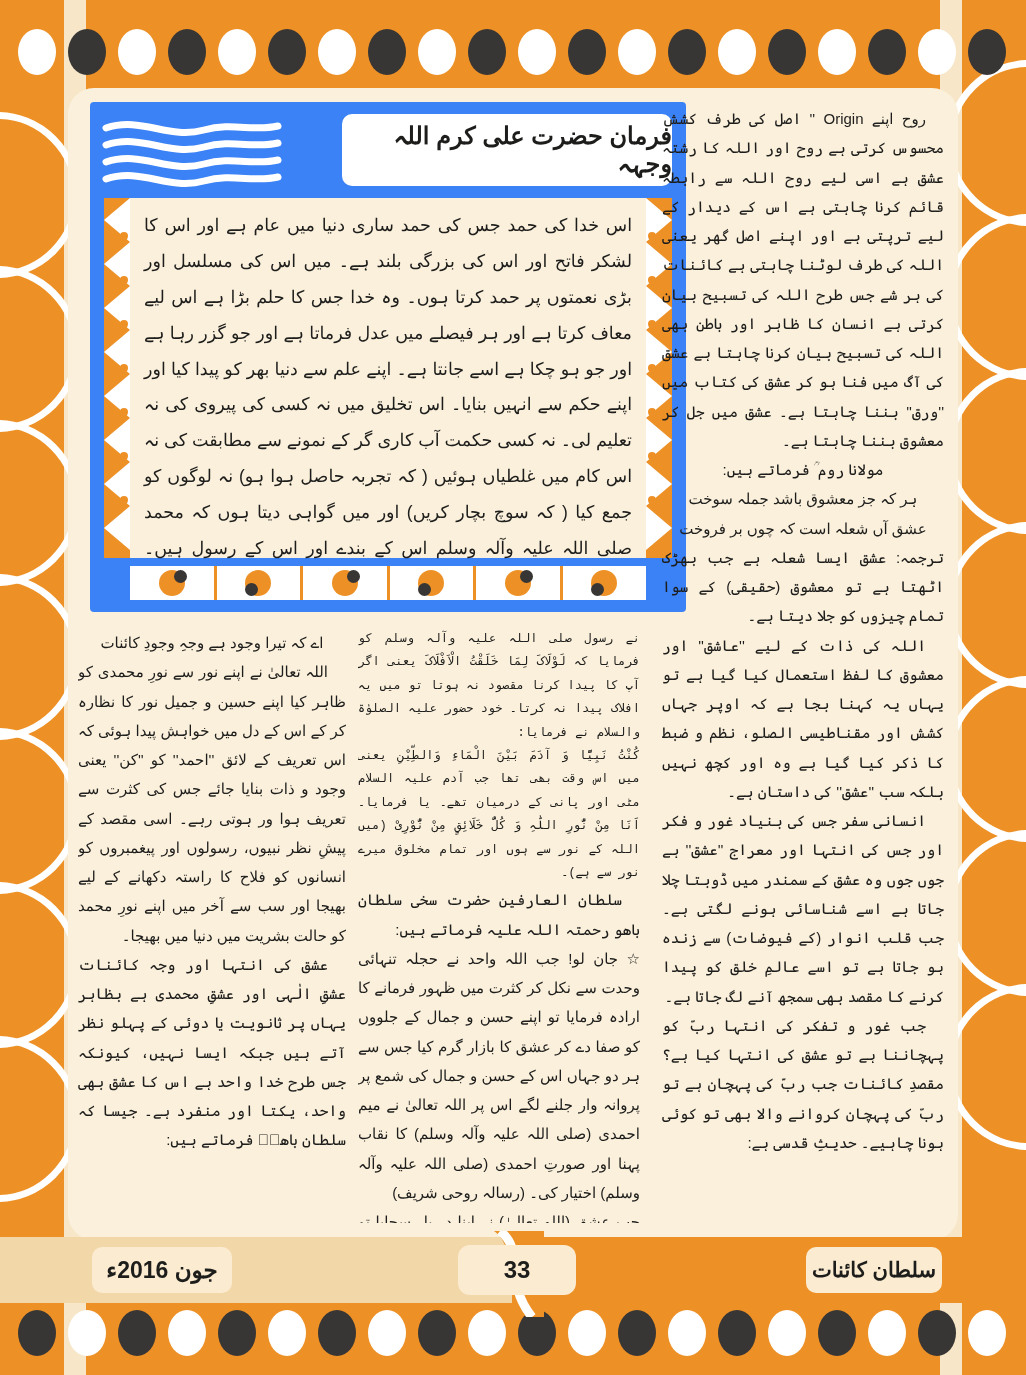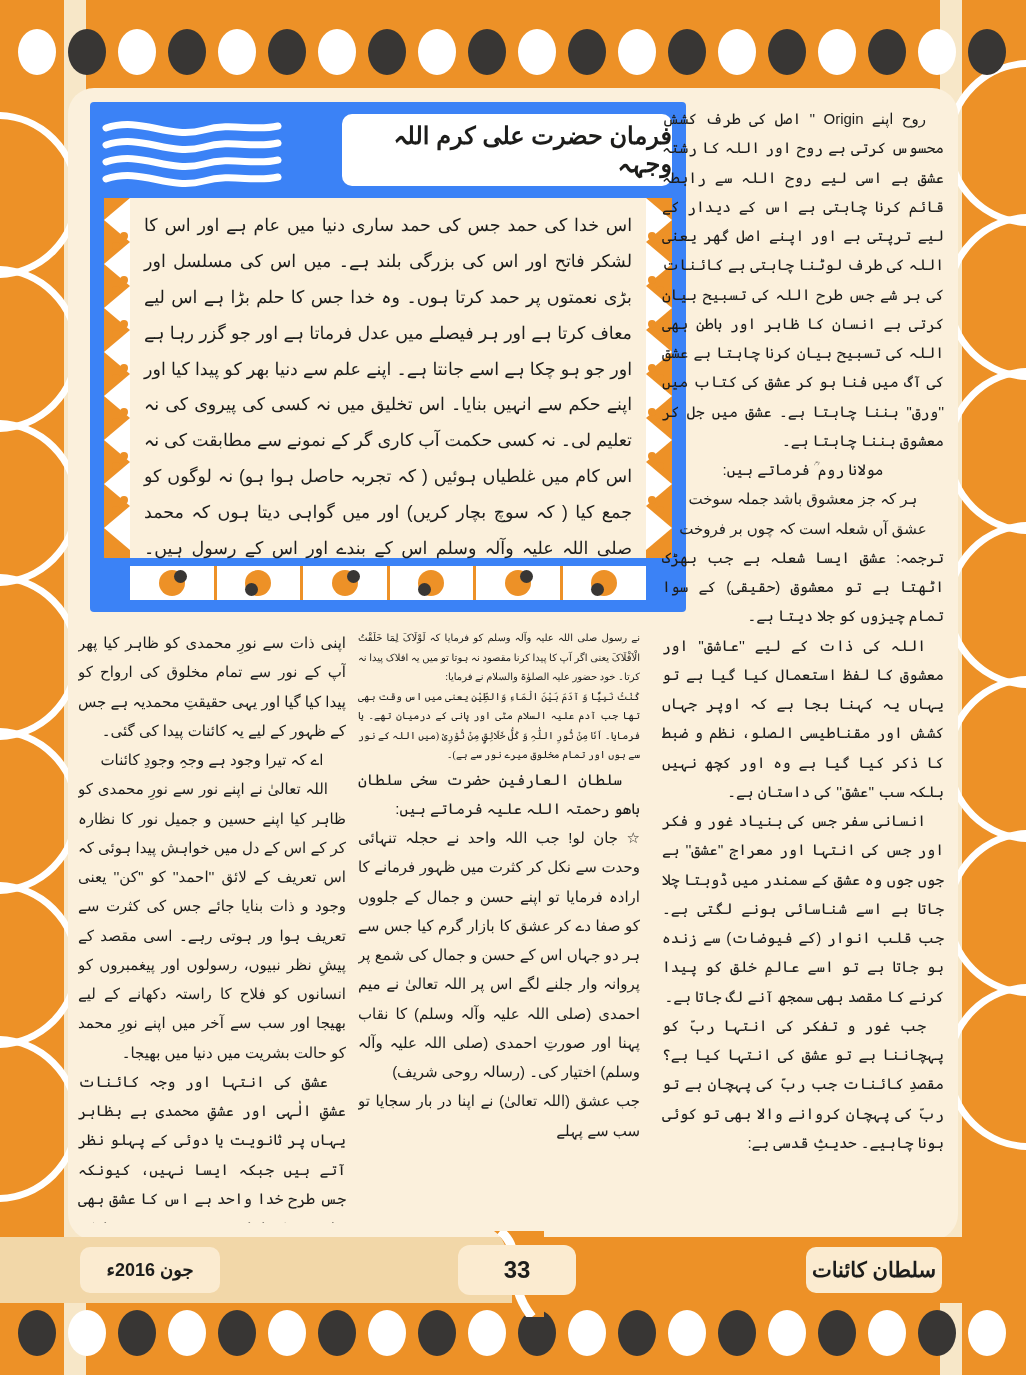--- a/index.html
+++ b/index.html
@@ -159,22 +159,22 @@
   .col p.center { text-align: center; text-indent: 0; }
   .col p.star { text-indent: 0; }
 
   
   .col-right { right: 14px; top: 16px; width: 282px; height: 1120px; }
   
   .col-mid   { right: 318px; top: 540px; width: 282px; height: 595px; }
   .col-left  { right: 612px; top: 540px; width: 268px; height: 595px; }
 
   .arabic {
-    font-family: Liberation Serif, serif;
-    font-size: 10px;
+    font-family: Liberation Mono, monospace;
+    font-size: 12px;
   }
 
   
   .footer {
     position: absolute;
     left: 0; right: 0; bottom: 72px;
     height: 66px;
     z-index: 6;
   }
   .footer-left-bg {
@@ -194,23 +194,23 @@
   }
   .pill {
     position: absolute;
     background: #FBEBD0;
     border-radius: 10px;
     display: flex; align-items: center; justify-content: center;
     direction: rtl;
     color: #1d1d1b;
   }
   .pill-date {
-    left: 80px; top: 10px;
+    left: 92px; top: 10px;
     width: 140px; height: 46px;
-    font-size: 18px; font-weight: bold;
+    font-size: 23px; font-weight: bold;
   }
   .pill-page {
     left: 458px; top: 8px;
     width: 118px; height: 50px;
     font-size: 24px; font-weight: bold;
     border-radius: 12px;
   }
   .pill-logo {
     right: 84px; top: 10px;
     width: 136px; height: 46px;
@@ -412,21 +412,20 @@
 
   <div class="col col-mid">
     <p class="noind arabic">نے رسول صلی اللہ علیہ وآلہ وسلم کو فرمایا کہ لَوْلَاکَ لِمَا خَلَقْتُ الْاَفْلَاکَ یعنی اگر آپ کا پیدا کرنا مقصود نہ ہوتا تو میں یہ افلاک پیدا نہ کرتا۔ خود حضور علیہ الصلوٰۃ والسلام نے فرمایا:</p>
     <p class="noind arabic">کُنْتُ نَبِیًّا وَ آدَمَ بَیْنَ الْمَاءِ وَالطِّیْنِ یعنی میں اس وقت بھی تھا جب آدم علیہ السلام مٹی اور پانی کے درمیان تھے۔ یا فرمایا۔ اَنَا مِنْ نُّورِ اللّٰہِ وَ کُلُّ خَلَائِقٍ مِنْ نُّوْرِیْ (میں اللہ کے نور سے ہوں اور تمام مخلوق میرے نور سے ہے)۔</p>
     <p>سلطان العارفین حضرت سخی سلطان باھو رحمتہ اللہ علیہ فرماتے ہیں:</p>
     <p class="star">☆ جان لو! جب اللہ واحد نے حجلہ تنہائی وحدت سے نکل کر کثرت میں ظہور فرمانے کا ارادہ فرمایا تو اپنے حسن و جمال کے جلووں کو صفا دے کر عشق کا بازار گرم کیا جس سے ہر دو جہاں اس کے حسن و جمال کی شمع پر پروانہ وار جلنے لگے اس پر اللہ تعالیٰ نے میم احمدی (صلی اللہ علیہ وآلہ وسلم) کا نقاب پہنا اور صورتِ احمدی (صلی اللہ علیہ وآلہ وسلم) اختیار کی۔ (رسالہ روحی شریف)</p>
     <p class="noind">جب عشق (اللہ تعالیٰ) نے اپنا در بار سجایا تو سب سے پہلے</p>
   </div>
 
   <div class="col col-left">
-    <p class="noind">اپنی ذات سے نورِ محمدی کو ظاہر کیا پھر آپ کے نور سے تمام مخلوق کی ارواح کو پیدا کیا گیا اور یہی حقیقتِ محمدیہ ہے جس کے ظہور کے لیے یہ کائنات پیدا کی گئی۔</p>
     <p class="center">اے کہ تیرا وجود ہے وجہِ وجودِ کائنات</p>
     <p>اللہ تعالیٰ نے اپنے نور سے نورِ محمدی کو ظاہر کیا اپنے حسین و جمیل نور کا نظارہ کر کے اس کے دل میں خواہش پیدا ہوئی کہ اس تعریف کے لائق ''احمد'' کو ''کن'' یعنی وجود و ذات بنایا جائے جس کی کثرت سے تعریف ہوا ور ہوتی رہے۔ اسی مقصد کے پیشِ نظر نبیوں، رسولوں اور پیغمبروں کو انسانوں کو فلاح کا راستہ دکھانے کے لیے بھیجا اور سب سے آخر میں اپنے نورِ محمد کو حالت بشریت میں دنیا میں بھیجا۔</p>
     <p>عشق کی انتہا اور وجہ کائنات عشقِ الٰہی اور عشقِ محمدی ہے بظاہر یہاں پر ثانویت یا دوئی کے پہلو نظر آتے ہیں جبکہ ایسا نہیں، کیونکہ جس طرح خدا واحد ہے اس کا عشق بھی واحد، یکتا اور منفرد ہے۔ جیسا کہ سلطان باھوؒ فرماتے ہیں:</p>
 
   </div>
 </div>
 
 <div class="footer">
   <div class="footer-left-bg"></div>
   <div class="footer-right-bg"></div>

